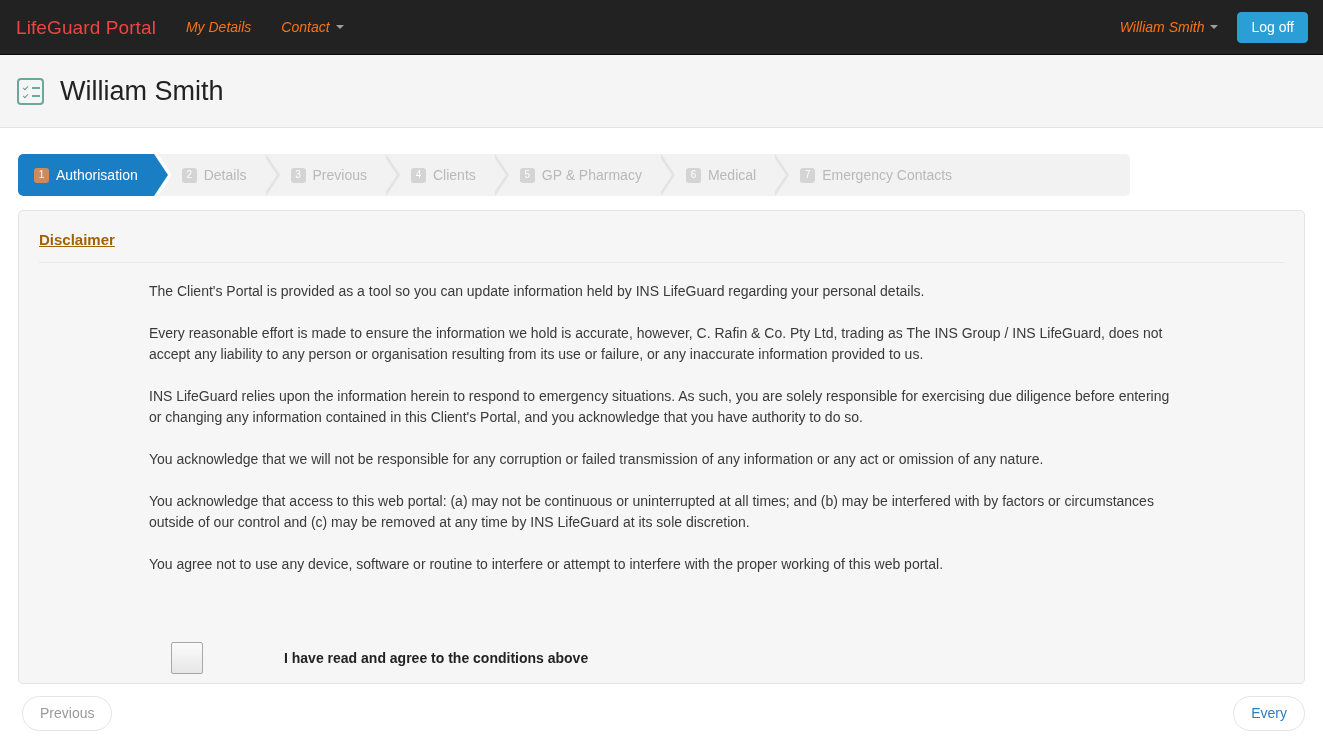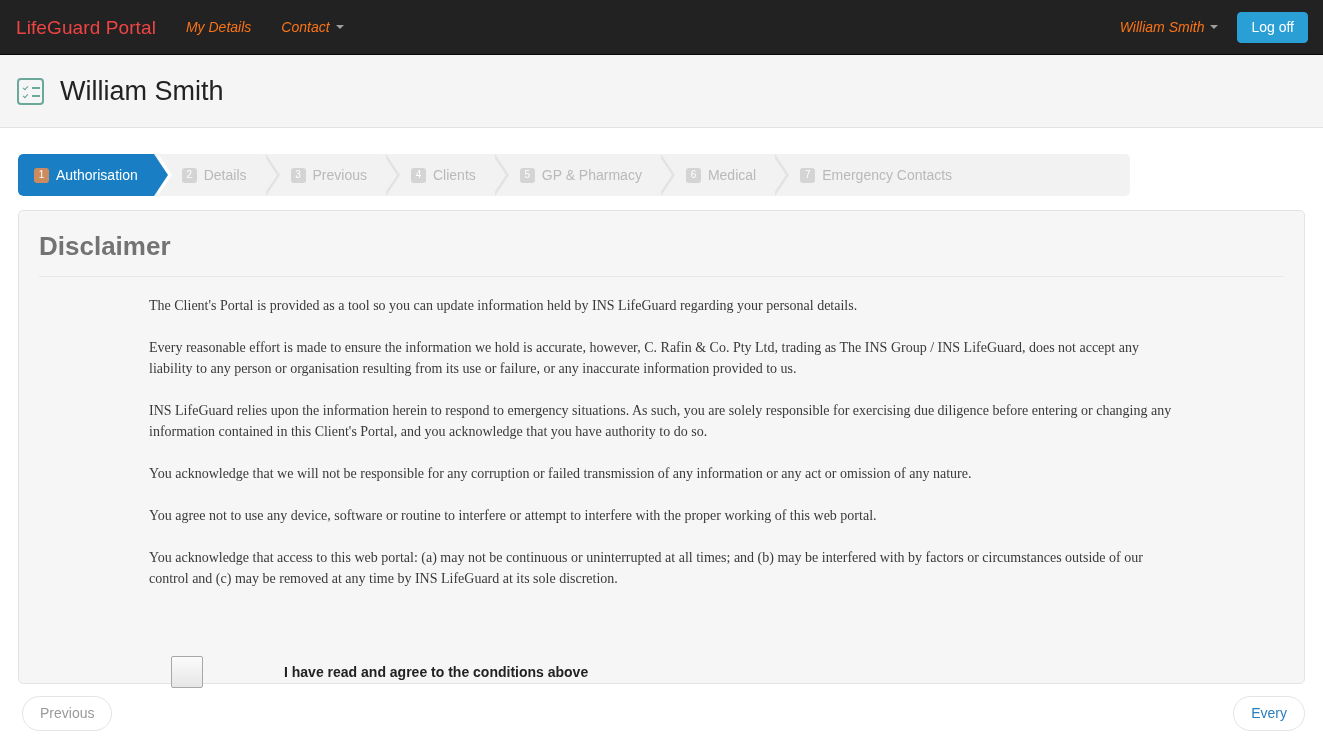--- a/index.html
+++ b/index.html
@@ -185,37 +185,37 @@
   .panel {
     margin: 14px 18px 0 18px;
     background: #f6f6f6;
     border: 1px solid #e4e4e4;
     border-radius: 5px;
     width: 1287px;
     height: 474px;
     padding: 16px 20px 0 20px;
   }
   .panel-title {
-    font-size: 26px;
-    color: #737373;
+    font-size: 15px;
+    color: #a16207;
     font-weight: bold;
     margin: 4px 0 0 0;
     padding-bottom: 14px;
     border-bottom: 1px solid #e9e9e9;
+    text-decoration: underline;
   }
   .disclaimer-body {
     padding: 18px 0 0 110px;
   }
   .disclaimer-body p {
     font-size: 14px;
     line-height: 21px;
     color: #3a3a3a;
     margin: 0 0 21px 0;
     max-width: 1035px;
-    font-family: Liberation Serif, serif;
   }
   .agree-row {
     display: flex;
     align-items: center;
     margin-top: 67px;
     padding-left: 22px;
     gap: 41px;
   }
   .big-checkbox {
     width: 32px; height: 32px;
@@ -319,22 +319,22 @@
   </div>
 </div>
 
 <div class="panel">
   <div class="panel-title">Disclaimer</div>
   <div class="disclaimer-body">
     <p>The Client's Portal is provided as a tool so you can update information held by INS LifeGuard regarding your personal details.</p>
     <p>Every reasonable effort is made to ensure the information we hold is accurate, however, C. Rafin &amp; Co. Pty Ltd, trading as The INS Group / INS LifeGuard, does not accept any liability to any person or organisation resulting from its use or failure, or any inaccurate information provided to us.</p>
     <p>INS LifeGuard relies upon the information herein to respond to emergency situations. As such, you are solely responsible for exercising due diligence before entering or changing any information contained in this Client's Portal, and you acknowledge that you  have authority to do so.</p>
     <p>You acknowledge that we will not be responsible for any corruption or failed transmission of any information or any act or omission of any nature.</p>
+    <p>You acknowledge that access to this web portal: (a) may not be continuous or uninterrupted at all times; and (b) may be interfered with by factors or circumstances outside of our control and (c) may be removed at any time by INS LifeGuard at its sole discretion.</p>
     <p>You agree  not to use any device, software or routine to interfere or attempt to interfere with the proper working of this web portal.</p>
-    <p>You acknowledge that access to this web portal: (a) may not be continuous or uninterrupted at all times; and (b) may be interfered with by factors or circumstances outside of our control and (c) may be removed at any time by INS LifeGuard at its sole discretion.</p>
     <div class="agree-row">
       <div class="big-checkbox"></div>
       <div class="agree-label">I have read and agree to the conditions above</div>
     </div>
   </div>
 </div>
 
 <div class="footer">
   <button class="pill-btn prev">Previous</button>
   <button class="pill-btn next">Every</button>

